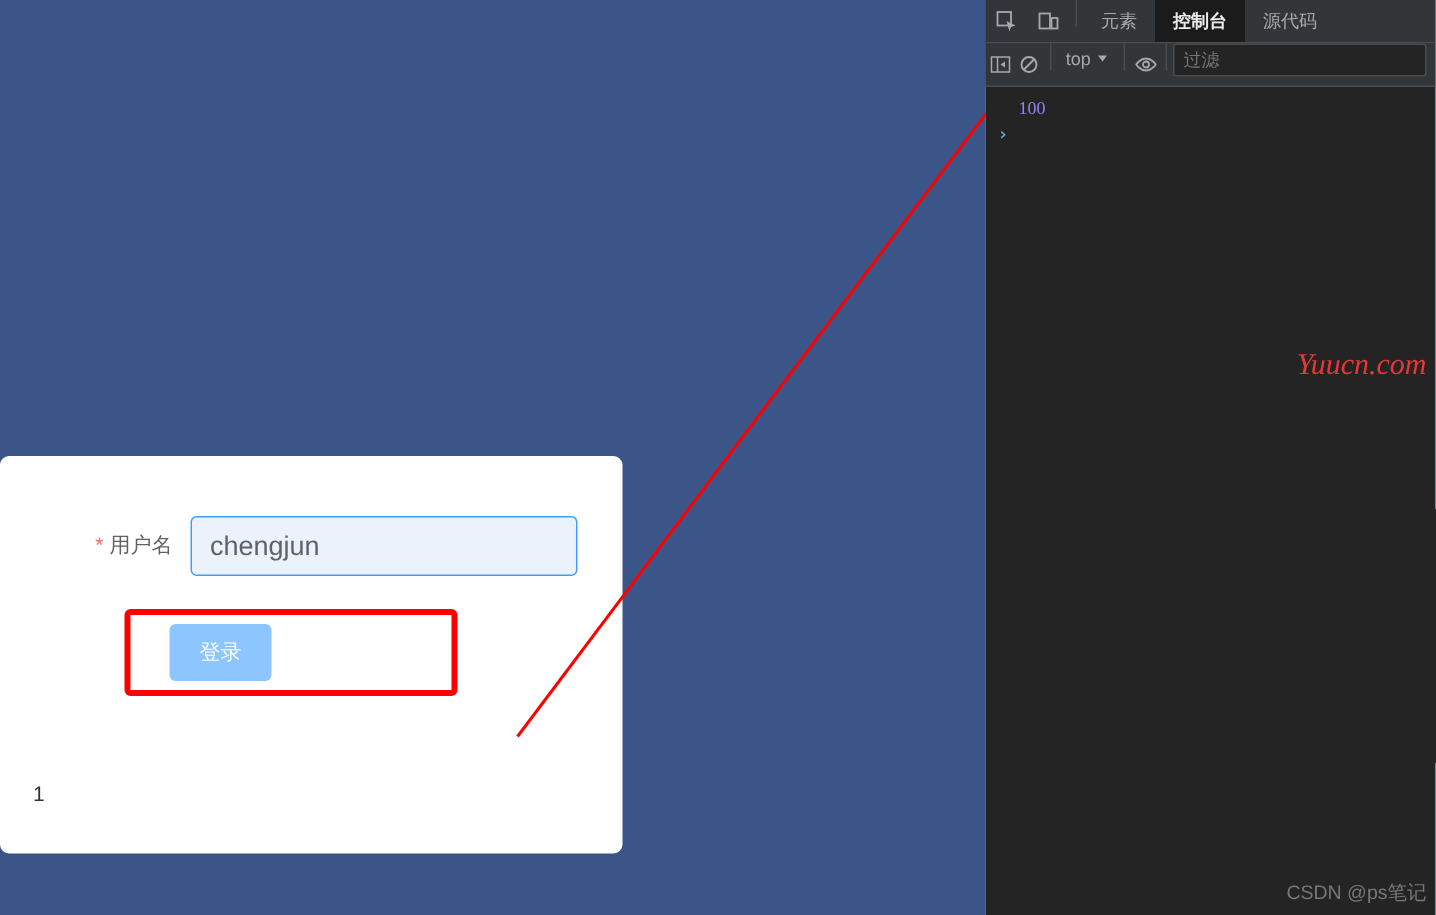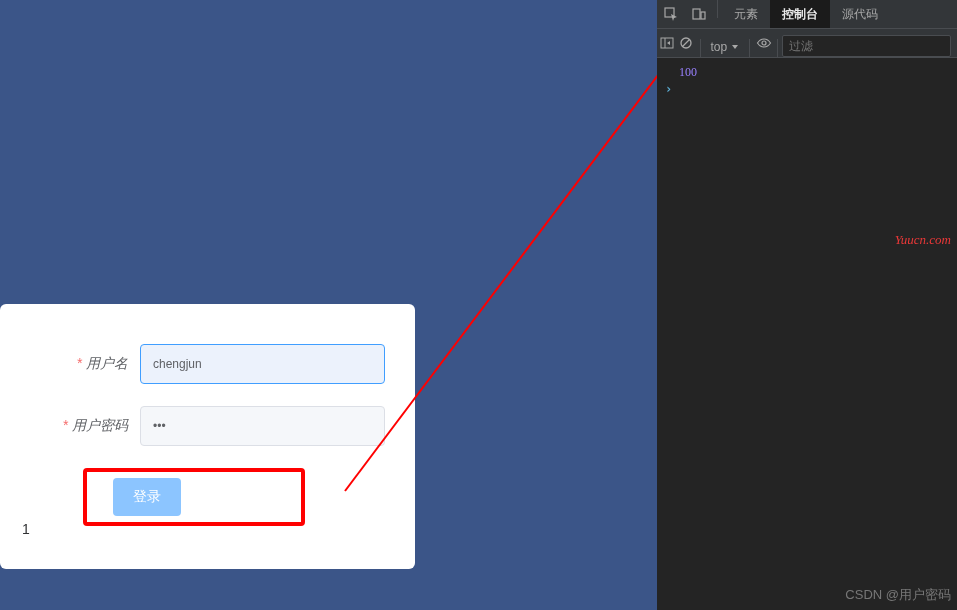--- a/index.html
+++ b/index.html
@@ -3,66 +3,60 @@
   <meta charset="utf-8">
   <style>
     * { margin: 0; padding: 0; box-sizing: border-box; }
     body { width: 957px; height: 610px; overflow: hidden; font-family: "Microsoft YaHei", Arial, sans-serif; position: relative; }
     
     .left-panel { position: absolute; left: 0; top: 0; width: 657px; height: 610px; background: #3b5588; }
     .right-panel { position: absolute; left: 657px; top: 0; width: 300px; height: 610px; background: #242424; }
     
     .form-card { position: absolute; left: 0; top: 304px; width: 415px; height: 265px; background: #fff; border-radius: 6px; padding: 40px 30px 20px 20px; }
     .form-row { display: flex; align-items: center; margin-bottom: 22px; }
-    .form-label { width: 120px; text-align: right; padding-right: 12px; font-size: 14px; color: #606266; font-style: italic; }
+    .form-label { width: 120px; text-align: right; padding-right: 12px; font-size: 14px; color: #606266; }
     .req-star { color: #f56c6c; margin-right: 4px; }
-    .form-input { flex: 1; height: 40px; border: 1px solid #dcdfe6; border-radius: 4px; padding: 0 12px; font-size: 12px; background: #fff; color: #606266; }
+    .form-input { flex: 1; height: 40px; border: 1px solid #dcdfe6; border-radius: 4px; padding: 0 12px; font-size: 18px; background: #fff; color: #606266; }
     .form-input.focus { border-color: #409eff; background: #ecf2fc; }
     .form-input.pwd { background: #f5f7fa; }
     .button-row { margin-left: 63px; padding: 6px; border: 4px solid #ff0000; border-radius: 4px; width: 222px; display:flex; }
     .login-btn { background: #8cc5ff; color: #fff; border: none; border-radius: 4px; padding: 10px 20px; font-size: 14px; cursor: pointer; margin-left: 20px; }
     .counter { position: absolute; left: 22px; bottom: 32px; font-size: 14px; color: #303133; }
     
     .annotation-line { position: absolute; left: 0; top: 0; pointer-events: none; }
     
     
     .dt-top-tabs { height: 29px; background: #333639; border-bottom: 1px solid #494c50; display: flex; color: #a8a8a8; font-size: 12px; }
     .dt-icon-btn { width: 28px; height: 28px; display: flex; align-items: center; justify-content: center; cursor: pointer; }
     .dt-tab { padding: 0 12px; height: 28px; line-height: 28px; cursor: pointer; color: #a8a8a8; }
     .dt-tab.active { background: #1b1b1b; color: #eaeaea; font-weight: bold; }
     .dt-sep { width: 1px; height: 18px; background: #494c50; margin: 0 4px; }
     
-    .dt-toolbar { height: 29px; background: #333639; border-bottom: 1px solid #494c50; display: flex; align-items: flex-end; font-size: 12px; color: #a8a8a8; }
+    .dt-toolbar { height: 29px; background: #333639; border-bottom: 1px solid #494c50; display: flex; align-items: flex-start; font-size: 12px; color: #a8a8a8; }
     .dt-dropdown { display: flex; align-items: center; padding: 0 6px; height: 20px; cursor: pointer; }
     .dt-filter { flex: 1; height: 22px; background: #242424; border: 1px solid #494c50; border-radius: 2px; color: #3b82f6; font-size: 12px; padding: 0 6px; margin-right: 6px; }
     
     .dt-console { padding: 6px 0; font-family: Consolas, monospace; font-size: 12px; }
     .dt-line { padding: 1px 22px; color: #9980ff; font-family: Liberation Serif, serif; }
     .dt-prompt { padding: 1px 8px; color: #59f; }
     .dt-prompt::before { content: "›"; color: #5db0d7; font-weight: bold; }
     
-    .watermark1 { position: absolute; right: 6px; top: 232px; color: #ff3a3a; font-family: Georgia, serif; font-style: italic; font-size: 13px; opacity: 0.9; }
+    .watermark1 { position: absolute; right: 6px; top: 232px; color: #ff3a3a; font-family: Georgia, serif; font-style: italic; font-size: 20px; opacity: 0.9; }
     .watermark2 { position: absolute; right: 6px; bottom: 6px; color: #777; font-size: 13px; }
   </style>
 </head>
 <body>
 
 <div class="left-panel">
   <div class="form-card">
     <div class="form-row">
       <label class="form-label">
         <span class="req-star">*</span><span>用户名</span>
       </label>
       <input class="form-input focus" value="chengjun" style="">
-    </div>
-    <div class="form-row">
-      <label class="form-label">
-        <span class="req-star">*</span><span>用户密码</span>
-      </label>
-      <input class="form-input pwd" type="text" value="•••" style="">
     </div>
     <div class="button-row">
       <button class="login-btn">登录</button>
     </div>
     <div class="counter">1</div>
   </div>
 
   <svg class="annotation-line" width="657" height="610">
     <line x1="345" y1="491" x2="667" y2="63" stroke="#ff0000" stroke-width="2"></line>
   </svg>
@@ -119,14 +113,14 @@
     <div class="dt-sep"></div>
     <input class="dt-filter" placeholder="过滤" style="">
   </div>
 
   <div class="dt-console">
     <div class="dt-line">100</div>
     <div class="dt-prompt"></div>
   </div>
 
   <div class="watermark1">Yuucn.com</div>
-  <div class="watermark2">CSDN @用户密码</div>
+  <div class="watermark2">CSDN @ps笔记</div>
 </div>
 
 </body></html>

